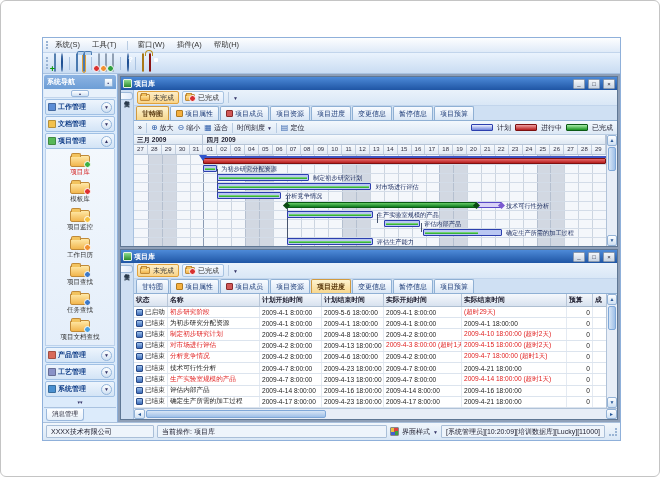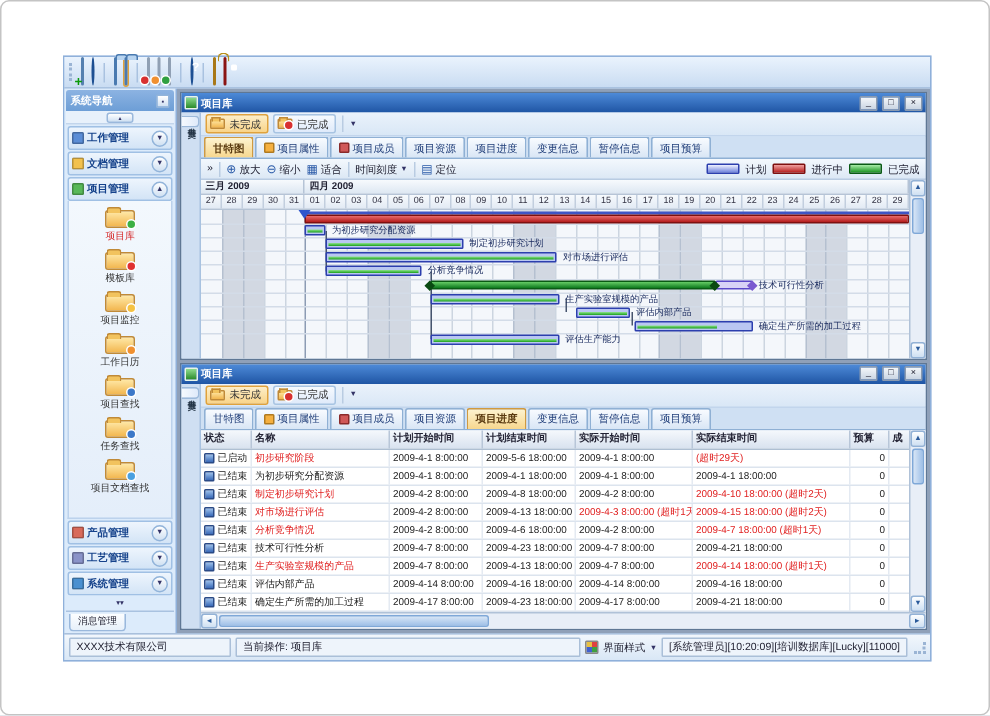--- a/index.html
+++ b/index.html
@@ -150,20 +150,30 @@
   .palette{width:9px;height:9px;border:1px solid #888;border-radius:1px;background:conic-gradient(#e04040 0 25%,#40a040 0 50%,#4060d0 0 75%,#e8c040 0);}
   .ddarrow{font-size:5px;color:#336;}
   .grip{width:8px;height:8px;border-right:2px dotted #9ab4d4;border-bottom:2px dotted #9ab4d4;margin-left:1px;}
 </style>
 </head>
 <body>
 
 <div class="screen">
   <div class="app">
 
+    <div class="menubar">
+      <span class="menu-items" style="display:flex;gap:8px;align-items:center;">
+          <span class="menu-item">系统(S)</span>
+          <span class="menu-item">工具(T)</span>
+          <span class="menu-sep"></span>
+          <span class="menu-item">窗口(W)</span>
+          <span class="menu-item">插件(A)</span>
+          <span class="menu-item">帮助(H)</span>
+        </span>
+    </div>
 
     <div class="toolbar">
         <span class="tbwrap"><span class="tbico i-connect"></span></span>
         <span class="tbwrap"><span class="tbico i-web"></span></span>
         <span class="tbsep"></span>
         <span class="tbwrap"><span class="tbico i-folder"></span></span>
         <span class="tbwrap pressed"><span class="tbico i-folder"></span></span>
         <span class="tbsep"></span>
         <span class="tbwrap"><span class="tbico i-page m1"></span></span>
         <span class="tbwrap"><span class="tbico i-page m2"></span></span>

